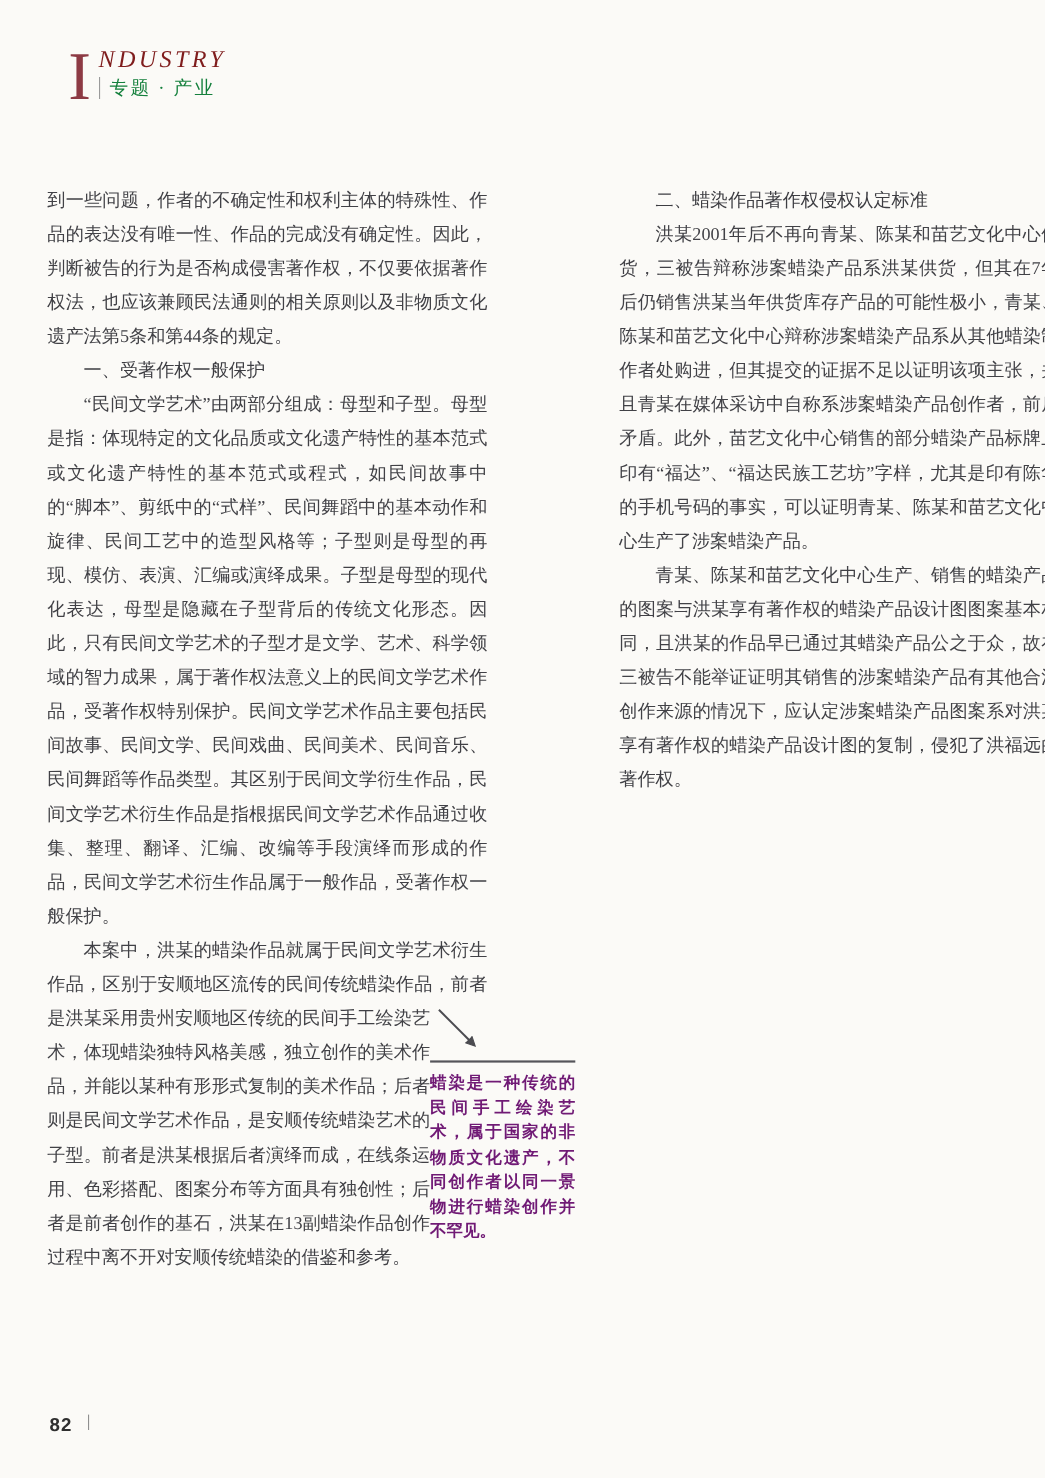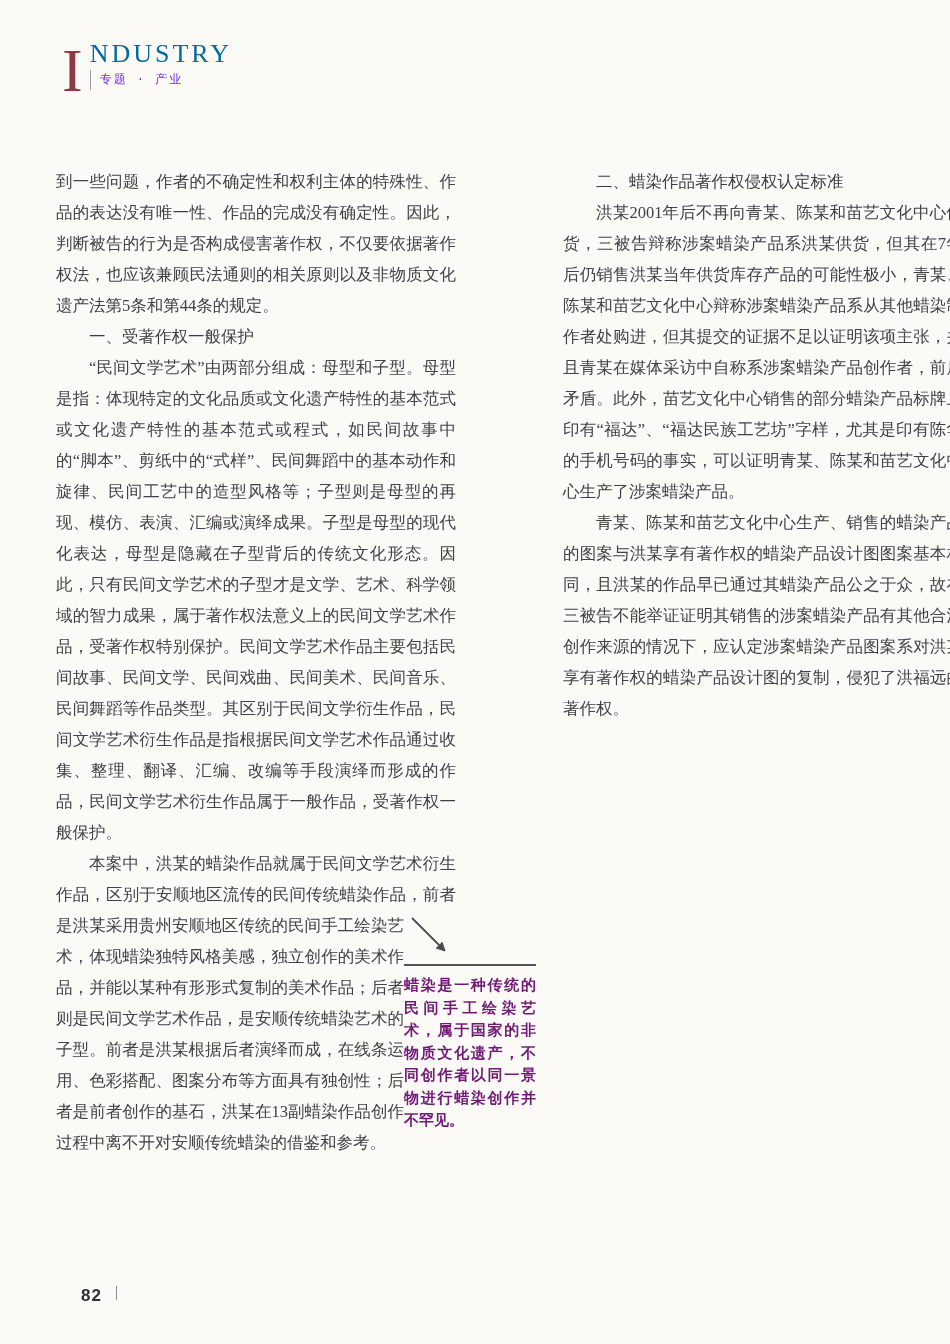--- a/index.html
+++ b/index.html
@@ -17,37 +17,37 @@
     display:flex;align-items:flex-start;
   }
   .dropcap{
     font-size:62px;line-height:56px;
     color:#8d3a44;
     font-weight:400;
     margin-right:7px;
   }
   .mast-right{display:flex;flex-direction:column;}
   .mast-word{
-    font-size:26px;letter-spacing:3px;
-    color:#0369a1;line-height:24px;
+    font-size:22px;letter-spacing:3px;
+    color:#7f1d1d;line-height:24px;font-style:italic;
   }
   .mast-sub-row{display:flex;align-items:center;margin-top:3px;}
   .mast-divider{
     width:1px;height:20px;background:#9a9a9a;margin-right:9px;
   }
   .mast-sub{
-    font-size:12px;color:#6d28d9;letter-spacing:2px;line-height:22px;font-family:Liberation Mono, monospace;
+    font-size:17px;color:#15803d;letter-spacing:2px;line-height:22px;
   }
   
   .column{
     position:absolute;top:166px;width:400px;
     font-size:16.5px;line-height:31px;
     text-align:justify;
   }
-  .col-left{left:56px;}
+  .col-left{left:43px;}
   .col-right{left:563px;}
   .column p{margin:0;padding:0;}
   .para-body{text-indent:2em;}
   .para-heading{text-indent:2em;color:#3d3d42;}
   .para-continued{text-indent:0;}
   
   .callout-pusher{float:right;width:0;height:62px;}
   .callout{
     float:right;clear:right;
     display:block;
@@ -66,21 +66,20 @@
     font-size:15px;line-height:22.5px;
     color:#701a75;
     text-align:justify;
     text-indent:0;
   }
   
   .footer{
     position:absolute;left:45px;top:1286px;
     display:flex;
     font-family:"Liberation Sans","DejaVu Sans",sans-serif;
-    margin-left:36px;
   }
   .page-num{font-size:17px;font-weight:600;color:#2f2f2f;letter-spacing:1px;}
   .footer-bar{width:1.5px;height:14px;background:#8f8f8f;margin-left:14px;}
 </style>
 </head>
 <body>
 
 <div class="masthead">
   <span class="dropcap">I</span>
   <span class="mast-right">

